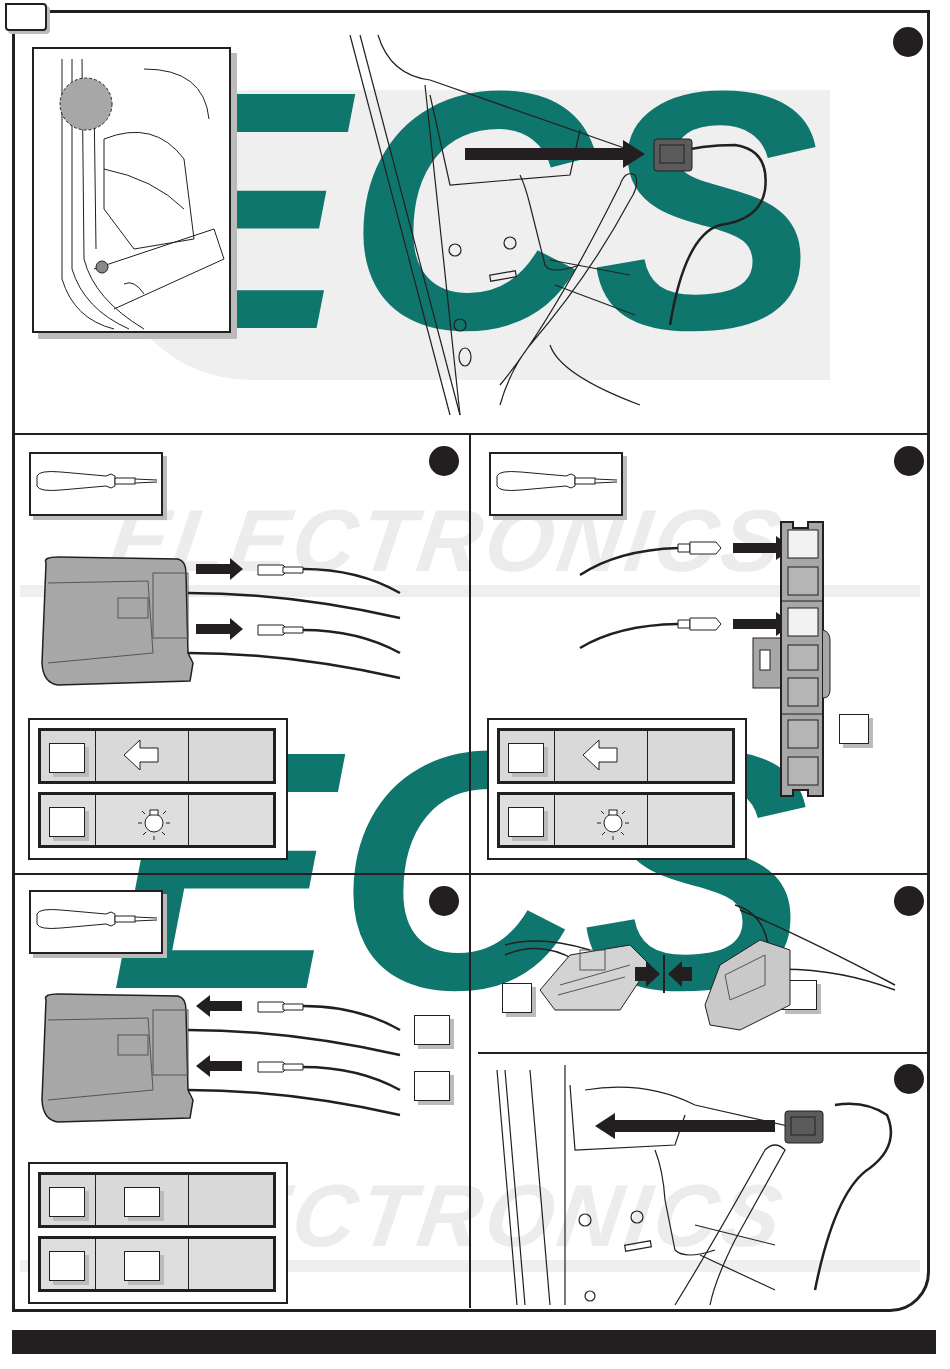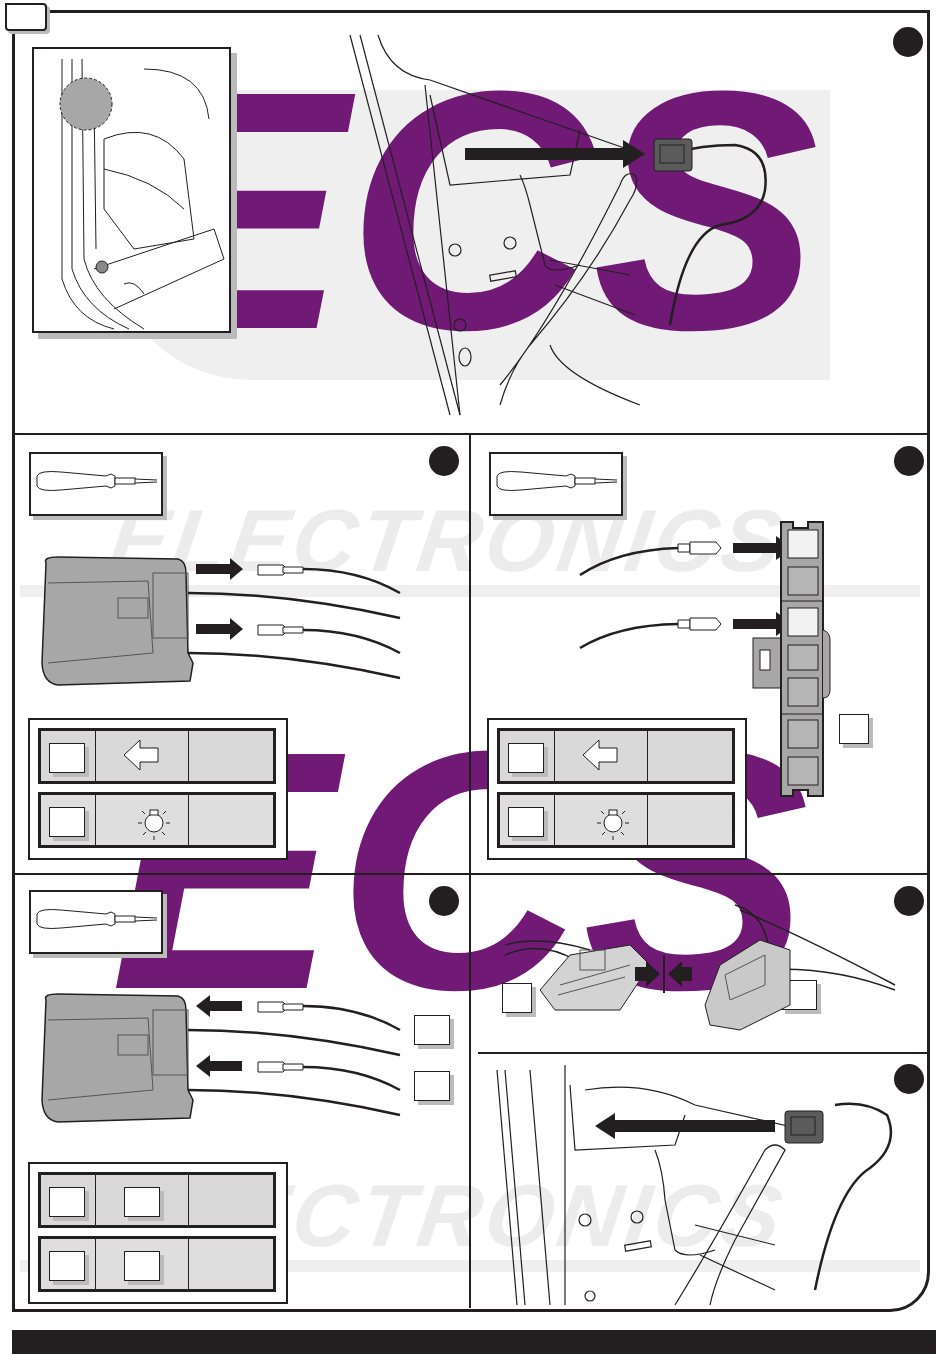--- a/index.html
+++ b/index.html
@@ -5,21 +5,21 @@
   html,body{margin:0;padding:0;background:#fff;}
   body{width:950px;height:1369px;position:relative;overflow:hidden;font-family:"Liberation Sans",sans-serif;}
   .abs{position:absolute;}
   .frame{left:12px;top:10px;width:918px;height:1302px;border:3px solid #231f20;border-right-width:3px;border-radius:0 0 40px 0;box-sizing:border-box;}
   .page-tab{left:5px;top:3px;width:38px;height:24px;background:#fff;border:2px solid #231f20;border-radius:0 4px 4px 4px;box-shadow:3px 3px 0 #bbb;}
   .footer-bar{left:12px;top:1330px;width:924px;height:24px;background:#231f20;}
   .hdiv{height:2px;background:#231f20;}
   .vdiv{width:2px;background:#231f20;}
   .step-dot{width:30px;height:30px;border-radius:50%;background:#231f20;}
   .wm{color:#ececec;font-weight:bold;font-style:italic;letter-spacing:4px;white-space:nowrap;font-size:88px;z-index:0;transform:skewX(-8deg);}
-  .wm-logo{color:#701a75;font-weight:bold;font-style:italic;font-size:340px;line-height:1;z-index:0;white-space:nowrap;}
+  .wm-logo{color:#0f766e;font-weight:bold;font-style:italic;font-size:340px;line-height:1;z-index:0;white-space:nowrap;}
   .band{background:#efefef;z-index:0;}
   .tool-box{width:130px;height:60px;border:2px solid #231f20;background:#fff;box-shadow:4px 4px 0 #bbb;z-index:2;}
   .legend{width:256px;height:138px;border:2px solid #231f20;background:#fff;z-index:2;}
   .legend-row{position:absolute;left:8px;width:238px;height:56px;border:3px solid #231f20;background:#d9d9d9;display:flex;box-sizing:border-box;}
   .legend-row .c1{width:54px;border-right:1px solid #231f20;position:relative;}
   .legend-row .c2{width:92px;border-right:1px solid #231f20;position:relative;}
   .legend-row .c3{flex:1;position:relative;}
   .lbl{position:absolute;width:34px;height:28px;background:#fff;border:1px solid #231f20;box-shadow:4px 4px 0 #bbb;}
   .mini-photo{left:32px;top:47px;width:195px;height:282px;border:2px solid #231f20;background:#fff;box-shadow:6px 6px 0 #bbb;z-index:2;overflow:hidden;}
   svg{position:absolute;overflow:visible;z-index:3;}

